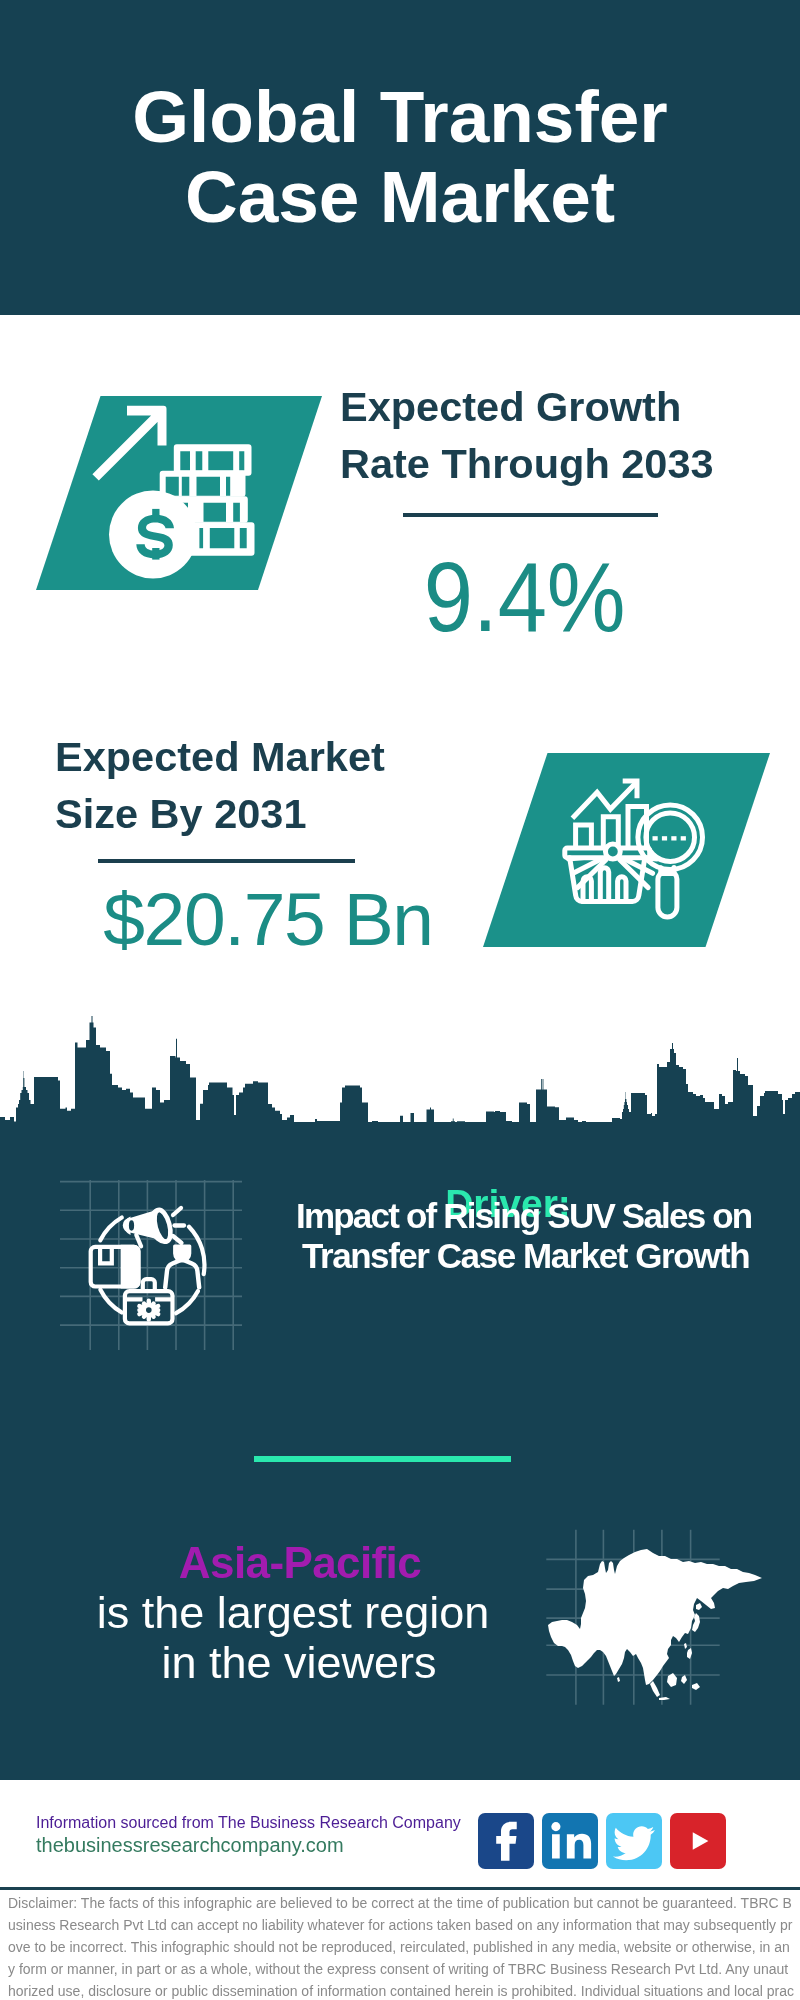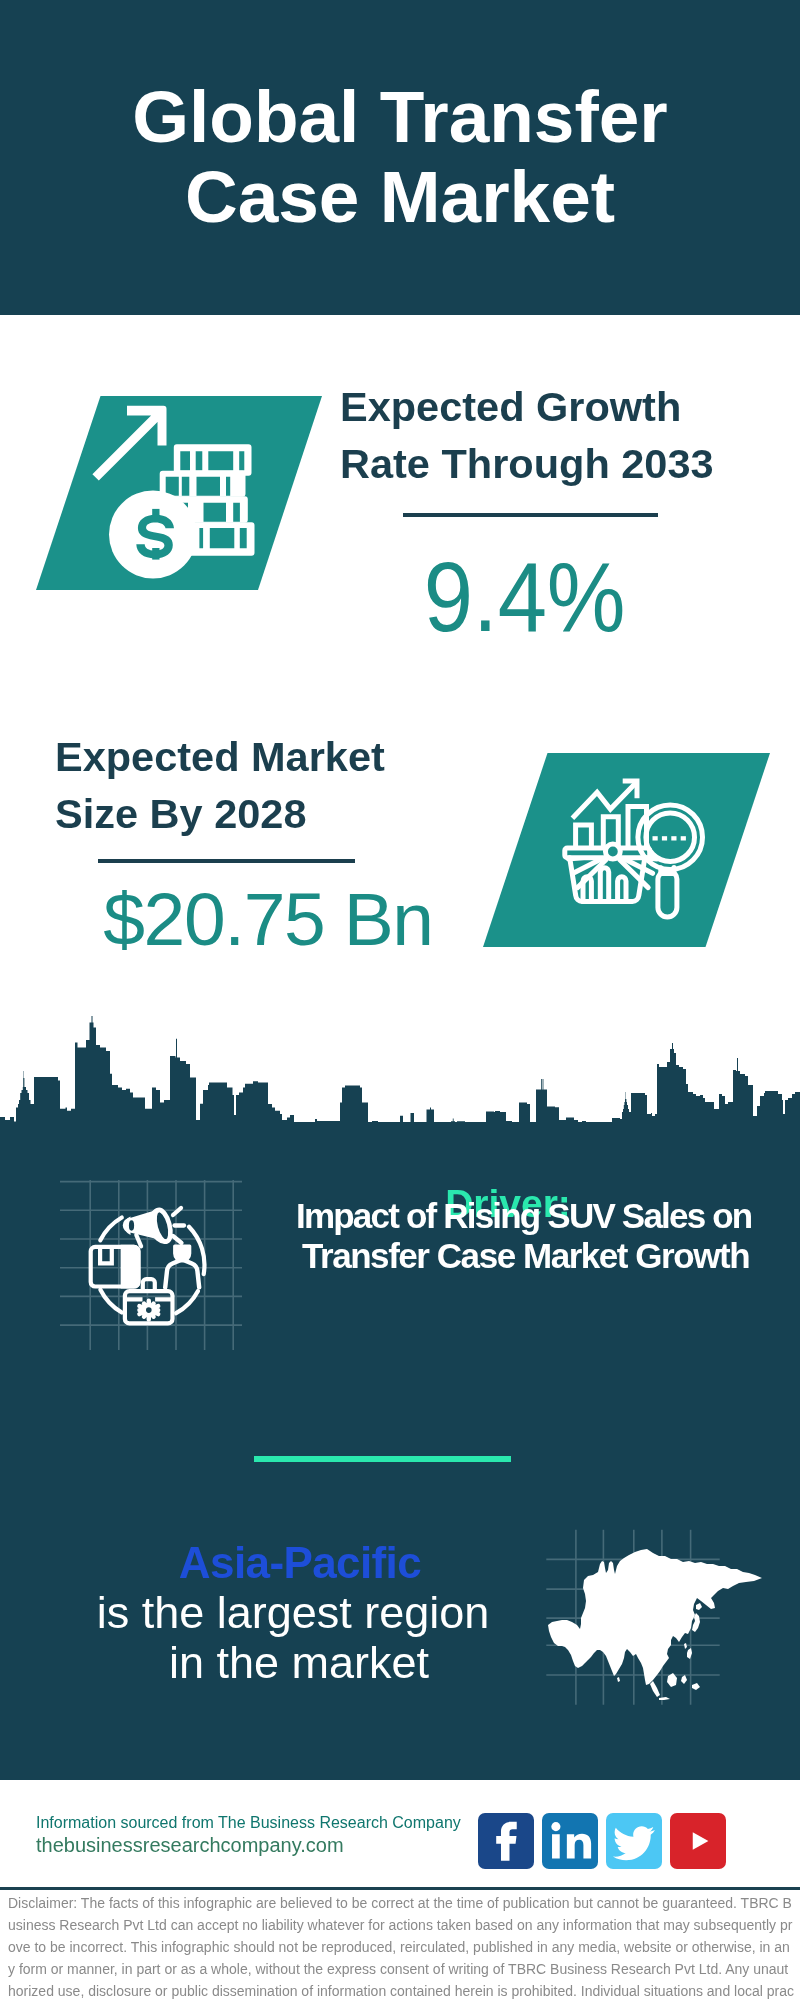--- a/index.html
+++ b/index.html
@@ -45,25 +45,25 @@
   .driver-label{position:absolute;left:308px;top:1184px;width:400px;text-align:center;
       color:#2ae8ae;font-size:39px;font-weight:bold;line-height:1;}
   .driver-text{position:absolute;left:296px;top:1196px;width:400px;text-align:left;
       color:#fff;font-size:35px;font-weight:bold;line-height:40.1px;white-space:nowrap;}
   .driver-text .dl1{letter-spacing:-1.8px;}
   .driver-text .dl2{letter-spacing:-1.45px;position:relative;left:6px;}
   .green-rule{position:absolute;background:#2ae8ae;left:254px;top:1456px;width:257px;height:6px;}
   .icon3{position:absolute;left:60px;top:1175px;}
   .region-block{position:absolute;left:100px;top:1538px;width:400px;text-align:center;
       color:#fff;font-size:45px;line-height:50px;white-space:nowrap;}
-  .region-name{color:#1d4ed8;font-weight:bold;font-size:44px;letter-spacing:-0.6px;}
+  .region-name{color:#a21caf;font-weight:bold;font-size:44px;letter-spacing:-0.6px;}
   .region-l1{position:relative;left:-7px;}
   .region-l2{position:relative;left:-1px;}
   .map{position:absolute;left:545px;top:1520px;}
-  .src-line{position:absolute;left:36px;top:1815px;font-size:16px;color:#0f766e;white-space:nowrap;line-height:1;}
+  .src-line{position:absolute;left:36px;top:1815px;font-size:16px;color:#4c1d95;white-space:nowrap;line-height:1;}
   .site-link{position:absolute;left:36px;top:1835px;font-size:20px;color:#347a5f;white-space:nowrap;line-height:1;}
   .social{position:absolute;left:478px;top:1813px;display:flex;gap:8px;}
   .sbtn{display:block;width:56px;height:56px;border-radius:7px;}
   .sbtn svg{display:block;width:56px;height:56px;}
   .fb{background:#1a4789;}
   .li{background:#1275b1;}
   .tw{background:#4cc7f4;}
   .yt{background:#d8232a;}
   .footer-rule{position:absolute;left:0;top:1887px;width:800px;height:3px;background:#1b4150;}
   .disclaimer{position:absolute;left:8px;top:1892px;width:786px;font-size:14px;line-height:22px;
@@ -150,21 +150,21 @@
     <g fill="#fff">
       <rect x="92.5" y="71.2" width="5.2" height="4.3"></rect>
       <rect x="101.9" y="71.2" width="5.2" height="4.3"></rect>
       <rect x="111.3" y="71.2" width="5.2" height="4.3"></rect>
       <rect x="120.7" y="71.2" width="5.2" height="4.3"></rect>
     </g>
   </svg>
 
   <div class="stat-title s2t">
     <div>Expected Market</div>
-    <div>Size By 2028</div>
+    <div>Size By 2031</div>
   </div>
   <div class="stat-rule s2r"></div>
   <div class="stat-value s2v">$20.75 Bn</div>
 
   <div class="dark darkmid"></div>
   <svg class="icon3" viewBox="0 0 182 175" width="182" height="175">
     <g stroke="#456a78" stroke-width="1.6">
       <path d="M30.2 0 V175 M58.8 0 V175 M87.4 0 V175 M116 0 V175 M144.6 0 V175 M173.2 0 V175"></path>
       <path d="M0 6.6 H182 M0 35.3 H182 M0 64 H182 M0 92.7 H182 M0 121.4 H182 M0 150.1 H182"></path>
     </g>
@@ -215,21 +215,21 @@
   <div class="driver-label">Driver:</div>
   <div class="driver-text">
     <div class="dl1">Impact of Rising SUV Sales on</div>
     <div class="dl2">Transfer Case Market Growth</div>
   </div>
   <div class="green-rule"></div>
 
   <div class="region-block">
     <div class="region-name">Asia-Pacific</div>
     <div class="region-l1">is the largest region</div>
-    <div class="region-l2">in the market</div>
+    <div class="region-l2">in the viewers</div>
   </div>
   <svg class="map" viewBox="0 0 250 200" width="250" height="200">
     <g stroke="#456a78" stroke-width="1.6">
       <path d="M30.9 9.7 V184.7 M58.4 9.7 V184.7 M88.8 9.7 V184.7 M116.9 9.7 V184.7 M145.6 9.7 V184.7"></path>
       <path d="M1.3 39.4 H174.7 M1.3 69.1 H174.7 M1.3 98.1 H174.7 M1.3 125.3 H174.7 M1.3 155 H174.7"></path>
     </g>
     <path fill="#fff" d="M38.0 68.0 L39.0 60.0 L43.0 56.0 L48.0 55.0 L53.0 52.0 L55.0 44.0 L57.0 41.0 L59.0 42.0 L60.0 48.0 L61.0 53.0 L63.0 50.0 L64.0 43.0 L66.0 41.0 L68.0 43.0 L69.0 50.0 L70.0 54.0 L72.0 46.0 L75.0 41.0 L79.0 38.0 L84.0 35.0 L90.0 32.0 L96.0 30.0 L102.0 29.0 L108.0 33.0 L114.0 36.0 L120.0 36.0 L126.0 39.0 L132.0 39.0 L138.0 42.0 L144.0 41.0 L150.0 43.0 L156.0 42.0 L162.0 44.0 L168.0 44.0 L174.0 46.0 L180.0 46.0 L186.0 49.0 L192.0 49.0 L198.0 52.0 L204.0 53.0 L210.0 55.0 L217.0 58.0 L209.0 61.0 L201.0 62.0 L194.0 63.0 L188.0 66.0 L183.0 69.0 L178.0 68.0 L173.0 71.0 L169.0 75.0 L166.0 78.0 L169.0 83.0 L170.0 88.0 L166.0 89.0 L161.0 85.0 L156.0 81.0 L152.0 78.0 L149.0 84.0 L148.0 90.0 L150.0 95.0 L147.0 101.0 L146.0 108.0 L143.0 114.0 L140.0 113.0 L137.0 117.0 L134.0 122.0 L131.0 118.0 L128.0 116.0 L126.0 120.0 L126.0 125.0 L123.0 129.0 L122.0 134.0 L124.0 138.0 L121.0 142.0 L118.0 146.0 L115.0 151.0 L112.0 155.0 L108.0 160.0 L104.0 164.0 L101.0 165.0 L100.0 160.0 L99.0 154.0 L98.0 148.0 L96.0 143.0 L93.0 138.0 L91.0 134.0 L88.0 136.0 L85.0 132.0 L82.0 129.0 L80.0 132.0 L79.0 138.0 L77.0 144.0 L74.0 149.0 L71.0 154.0 L69.0 156.0 L67.0 151.0 L65.0 146.0 L63.0 141.0 L61.0 136.0 L58.0 132.0 L55.0 130.0 L52.0 130.0 L49.0 133.0 L46.0 137.0 L43.0 140.0 L40.0 143.0 L37.0 146.0 L33.0 148.0 L30.0 146.0 L28.0 141.0 L26.0 135.0 L23.0 130.0 L20.0 127.0 L17.0 126.0 L13.0 126.0 L9.0 123.0 L6.0 117.0 L4.0 111.0 L3.0 105.0 L7.0 102.0 L12.0 101.0 L17.0 100.0 L22.0 100.0 L27.0 102.0 L32.0 105.0 L35.0 109.0 L36.0 104.0 L36.0 98.0 L38.0 93.0 L40.0 88.0 L41.0 81.0 L40.0 74.0 Z"></path>
     <path fill="#fff" d="M149.0 97.0 L151.0 93.0 L154.0 96.0 L155.0 102.0 L153.0 108.0 L150.0 112.0 L147.0 110.0 L148.0 105.0 L150.0 101.0 Z"></path>
     <path fill="#fff" d="M151.0 85.0 L155.0 83.0 L157.0 87.0 L154.0 90.0 L151.0 89.0 Z"></path>
     <path fill="#fff" d="M143.0 130.0 L146.0 128.0 L147.0 133.0 L145.0 139.0 L142.0 137.0 L142.0 133.0 Z"></path>

